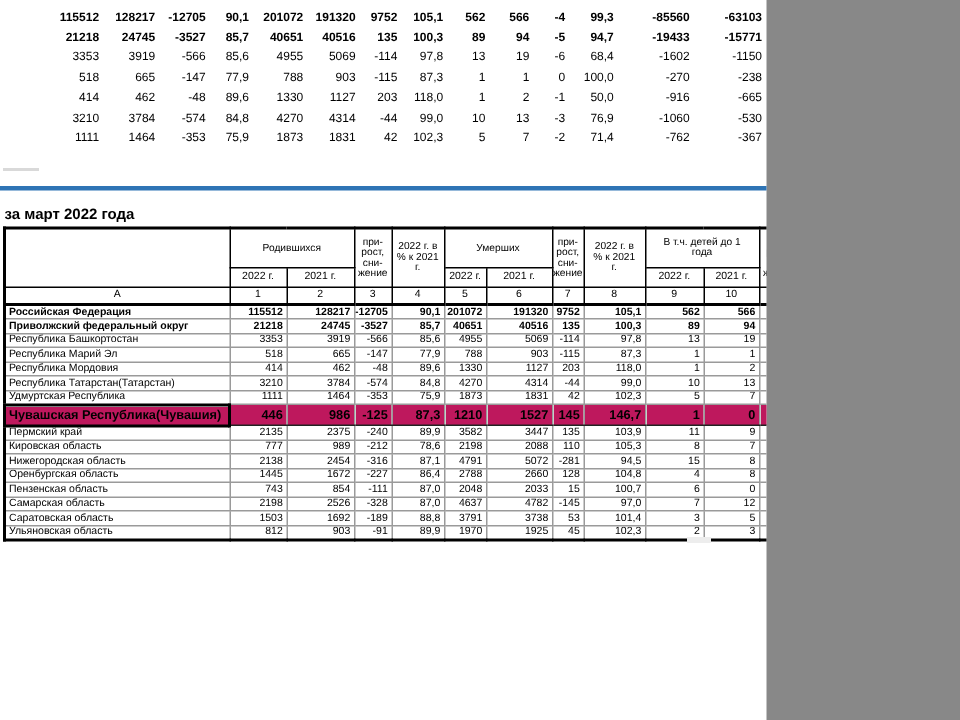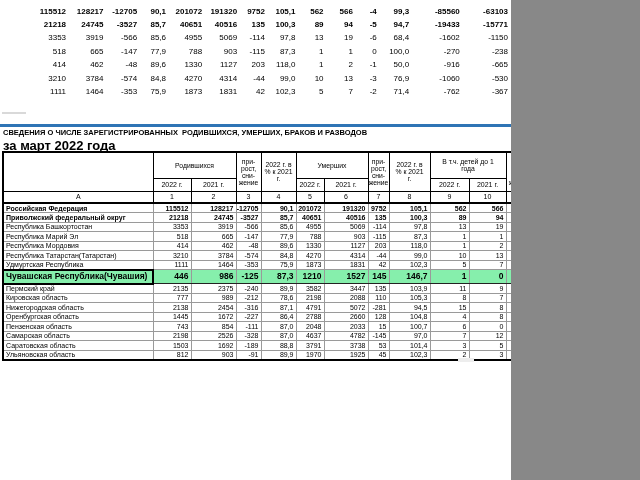--- a/index.html
+++ b/index.html
@@ -14,21 +14,21 @@
 
   
   .dash1 { position:absolute; left:2px; top:112px; width:24px; height:2px; background:#d9d9d9; }
   .dash2 { position:absolute; left:458px; top:358px; width:16px; height:4px; background:#ededed; }
 
   
   .rule { position:absolute; left:0; top:124px; width:640px; height:3px; }
 
   
   .title  { position:absolute; left:3px; top:128px; font-size:7.5px; font-weight:bold; color:#000; white-space:pre; }
-  .subtitle { position:absolute; left:3px; top:138px; font-size:13px; font-weight:bold; color:#000; white-space:pre; }
+  .subtitle { position:absolute; left:3px; top:138px; font-size:10px; font-weight:bold; color:#000; white-space:pre; }
 
   
   .main { position:absolute; left:2px; top:151px; width:636px; border-collapse:collapse; table-layout:fixed;
           border:2px solid #000; }
   .main th { border:1px solid #000; font-weight:normal; text-align:center; vertical-align:middle;
              font-size:6.8px; line-height:1.05; white-space:pre-line; padding:0; color:#000; }
   .main thead tr.grp th { height:26px; }
   .main thead tr.yrs th { height:13px; font-size:7px; }
   .main thead tr.nums th { height:12px; font-size:7px; border-bottom:2px solid #000; }
   .main td { border:1px solid #9a9a9a; font-size:7px; line-height:1; color:#000;
@@ -176,21 +176,20 @@
           <td>71,4</td>
           <td>-762</td>
           <td>-367</td>
         </tr>
       </tbody>
   </table>
 
   <div class="dash1"></div>
   <div class="rule" style="background: rgb(46, 116, 181);"></div>
 
-  <div class="title">СВЕДЕНИЯ О ЧИСЛЕ ЗАРЕГИСТРИРОВАННЫХ  РОДИВШИХСЯ, УМЕРШИХ, БРАКОВ И РАЗВОДОВ</div>
   <div class="subtitle">за март 2022 года</div>
 
   <table class="main">
     <colgroup>
       <col style="width:150px">
       <col style="width:38px">
         <col style="width:45px">
         <col style="width:25px">
         <col style="width:35px">
       <col style="width:28px">
@@ -376,21 +375,21 @@
           <td class="num">1831</td>
           <td class="num">42</td>
           <td class="num">102,3</td>
           <td class="num">5</td>
           <td class="num">7</td>
           <td class="num">-2</td>
           <td class="num">71,4</td>
           <td class="num">-762</td>
           <td class="num">-367</td>
         </tr>
-        <tr class="bold hl" style="background: #86efac;">
+        <tr class="bold hl" style="background: #be185d;">
           <td class="region">Чувашская Республика(Чувашия)</td>
           <td class="num">446</td>
           <td class="num">986</td>
           <td class="num">-125</td>
           <td class="num">87,3</td>
           <td class="num">1210</td>
           <td class="num">1527</td>
           <td class="num">145</td>
           <td class="num">146,7</td>
           <td class="num">1</td>

